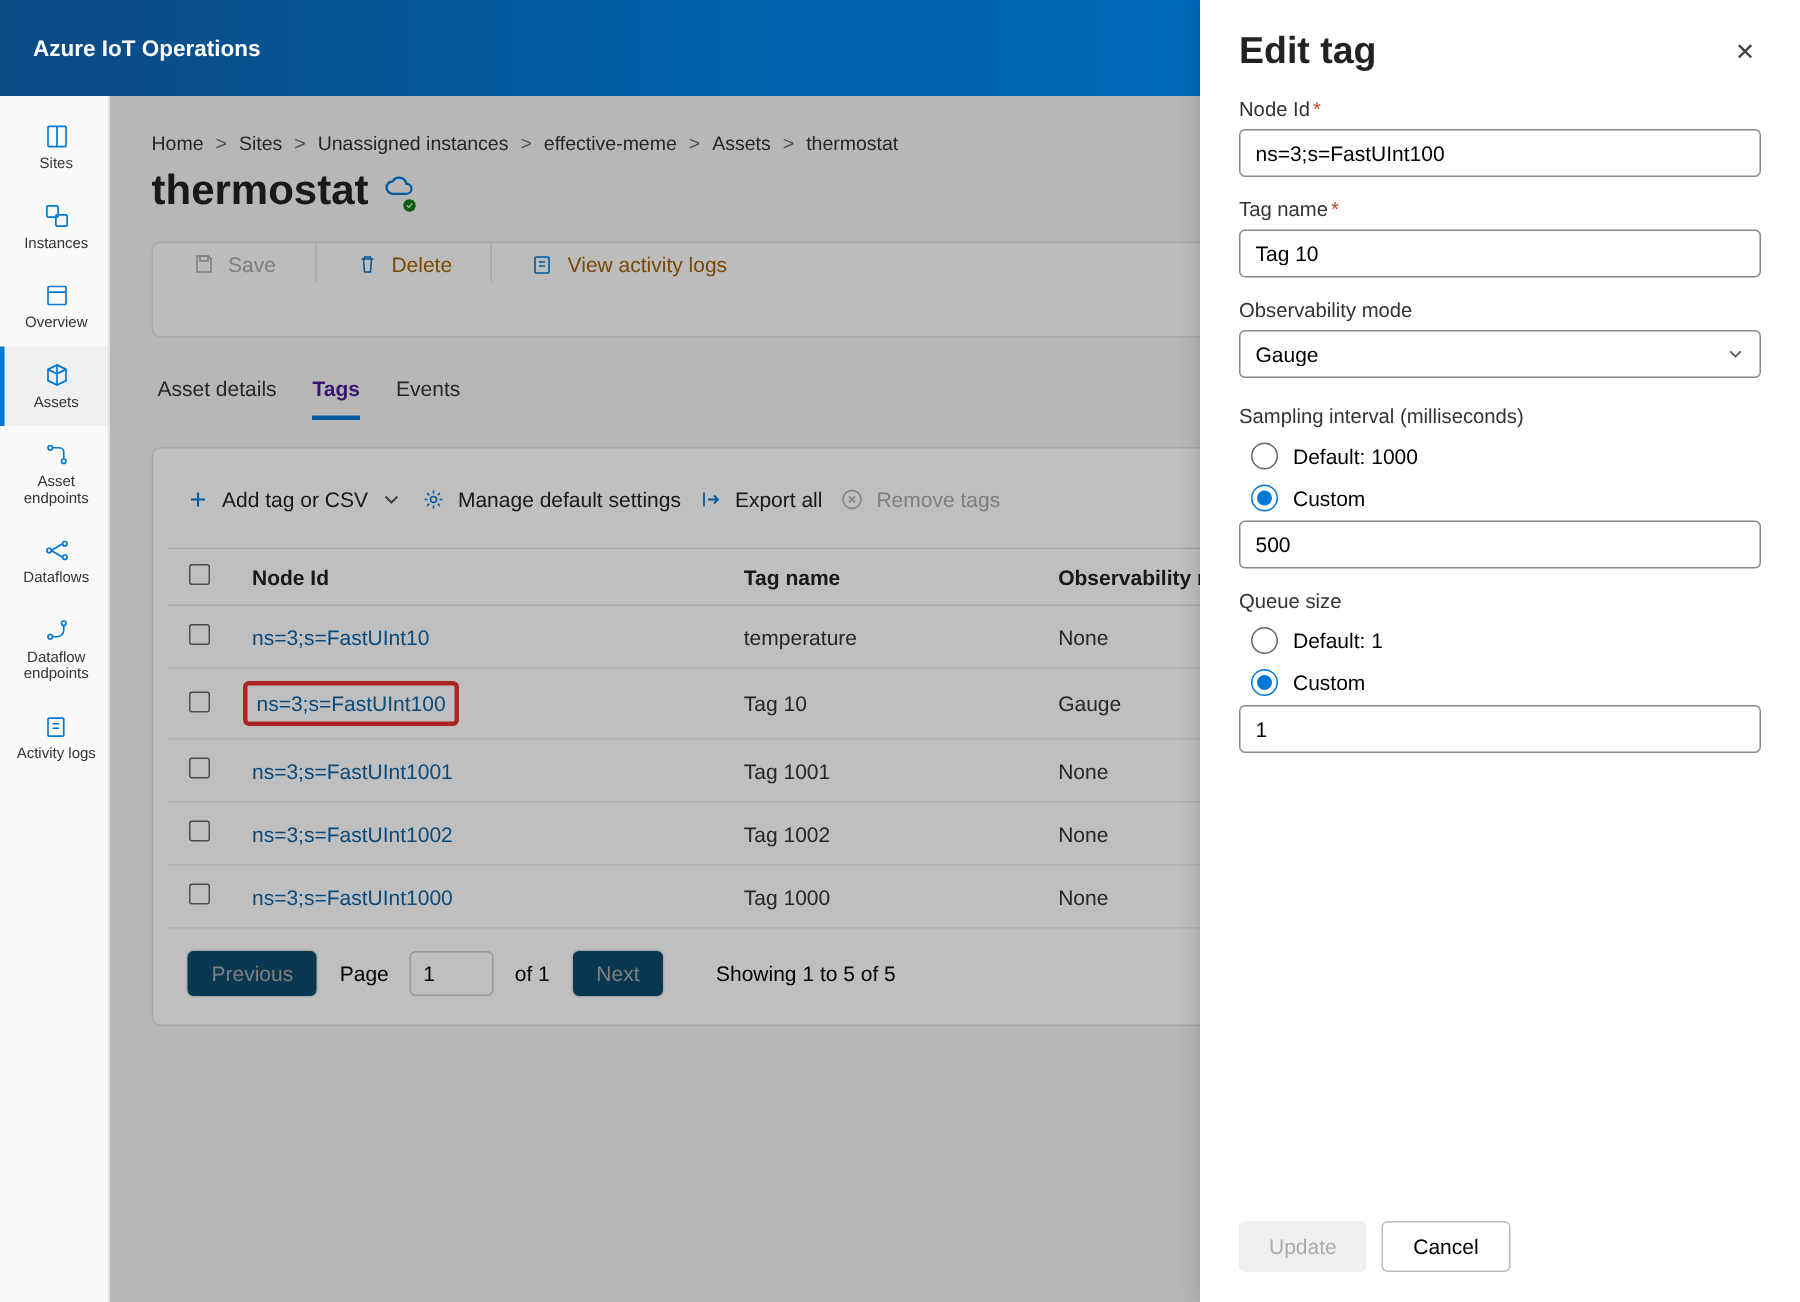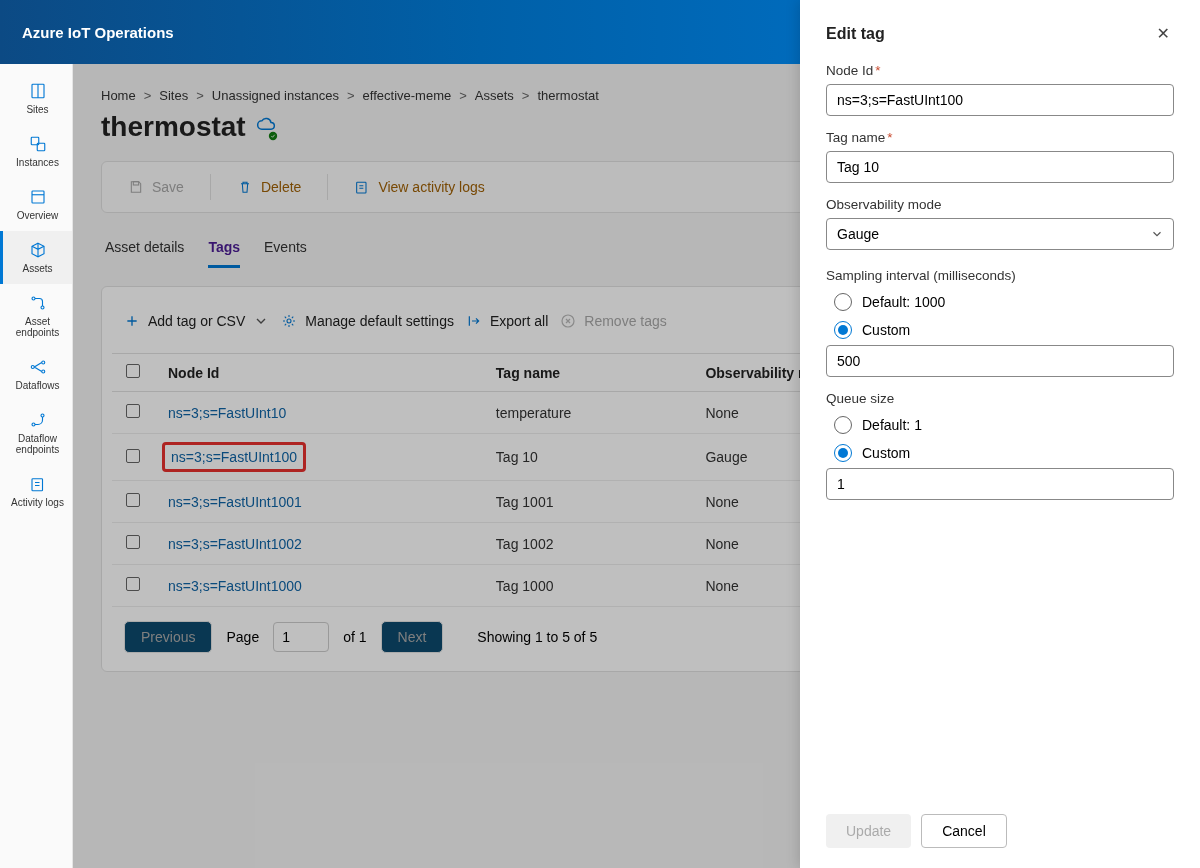--- a/index.html
+++ b/index.html
@@ -16,21 +16,21 @@
 
   .main { flex: 1; padding: 24px 28px 0 28px; position: relative; overflow: hidden; }
   .breadcrumb { font-size: 13px; color: #333; display: flex; gap: 8px; align-items: flex-start; margin-bottom: 8px; }
   .breadcrumb .bc { color: #333; cursor: pointer; }
   .breadcrumb .sep { color: #666; }
 
   .page-title-row { display: flex; align-items: center; gap: 10px; margin-bottom: 18px; }
   .page-title { font-size: 28px; font-weight: 600; color: #222; }
   .cloud-icon { color: #0078d4; position: relative; }
 
-  .command-bar { border: 1px solid #e1e1e1; border-radius: 6px; background: #fbfbfb; height: 52px; display: flex; align-items: center; padding: 0 16px; gap: 12px; margin-bottom: 20px; }
+  .command-bar { border: 1px solid #e1e1e1; border-radius: 6px; background: #fbfbfb; height: 64px; display: flex; align-items: flex-start; padding: 0 16px; gap: 12px; margin-bottom: 20px; }
   .cmd-btn { display: flex; align-items: center; gap: 8px; padding: 6px 10px; font-size: 14px; color: #a16207; cursor: pointer; border-radius: 4px; }
   .cmd-btn.disabled { color: #a8a8a8; cursor: default; }
   .cmd-btn svg { width: 16px; height: 16px; }
   .cmd-divider { width: 1px; height: 26px; background: #e1e1e1; margin: 0 4px; }
 
   .tabs { display: flex; gap: 24px; border-bottom: 0; margin-bottom: 18px; padding-left: 4px;}
   .tab { font-size: 14px; color: #333; padding: 6px 0 10px 0; cursor: pointer; border-bottom: 3px solid transparent; }
   .tab.selected { border-bottom-color: #0078d4; font-weight: 700; color: #4c1d95; }
 
   .content-card { border: 1px solid #e1e1e1; border-radius: 6px; background: #fff; padding: 18px 0 14px 0; }
@@ -50,21 +50,21 @@
   .pager { display: flex; align-items: center; gap: 14px; padding: 14px 22px 4px 22px; font-size: 14px; }
   .pager-btn { background: #0c4a6e; color: #aaa; border: 1px solid #e5e5e5; border-radius: 5px; padding: 7px 16px; font-size: 14px; cursor: default; }
   .pager-input { width: 56px; height: 30px; border: 1px solid #ccc; border-radius: 4px; padding: 0 8px; font-size: 14px; }
   .pager .showing { margin-left: 20px; text-align: right; }
 
   
   .dim-overlay { position: absolute; inset: 0; background: rgba(0,0,0,0.25); pointer-events: none; }
   
   .panel { position: absolute; top: 0; right: 0; width: 400px; height: 100%; background: #fff; box-shadow: -2px 0 12px rgba(0,0,0,0.15); display: flex; flex-direction: column; padding: 20px 26px 20px 26px; z-index: 10; }
   .panel-header { display: flex; justify-content: space-between; align-items: center; margin-bottom: 16px; }
-  .panel-title { font-size: 16px; font-weight: 600; color: #222; }
+  .panel-title { font-size: 25px; font-weight: 600; color: #222; }
   .panel-close { font-size: 16px; cursor: pointer; color: #444; padding: 4px; }
   .field-label { font-size: 13.5px; color: #333; margin-bottom: 6px; display: block; }
   .req { color: #c8492d; margin-left: 2px; }
   .field-input { width: 100%; height: 32px; border: 1px solid #888; border-radius: 4px; padding: 0 10px; font-size: 14px; margin-bottom: 14px; }
   .select-wrap { position: relative; margin-bottom: 14px;}
   .select-wrap .chev { position: absolute; right: 10px; top: 9px; pointer-events: none; color: #555;}
   .radio-row { display: flex; align-items: center; gap: 10px; font-size: 14px; margin: 4px 0 6px 8px; }
   .radio { width: 18px; height: 18px; border: 1px solid #666; border-radius: 50%; display: inline-flex; align-items: center; justify-content: center; }
   .radio.checked { border-color: #0078d4; }
   .radio.checked::after { content: ""; width: 10px; height: 10px; background: #0078d4; border-radius: 50%; }

